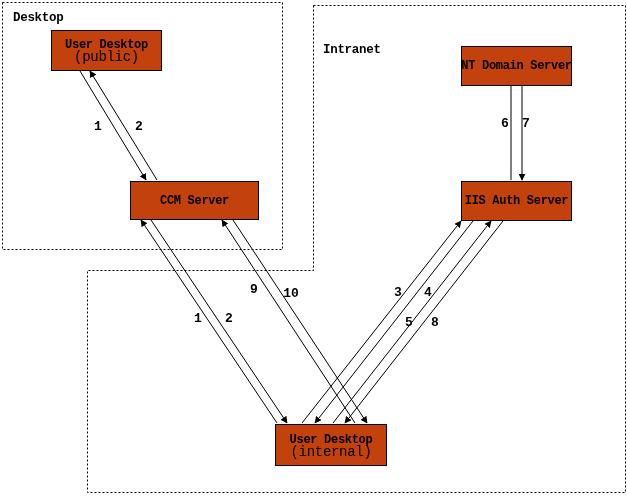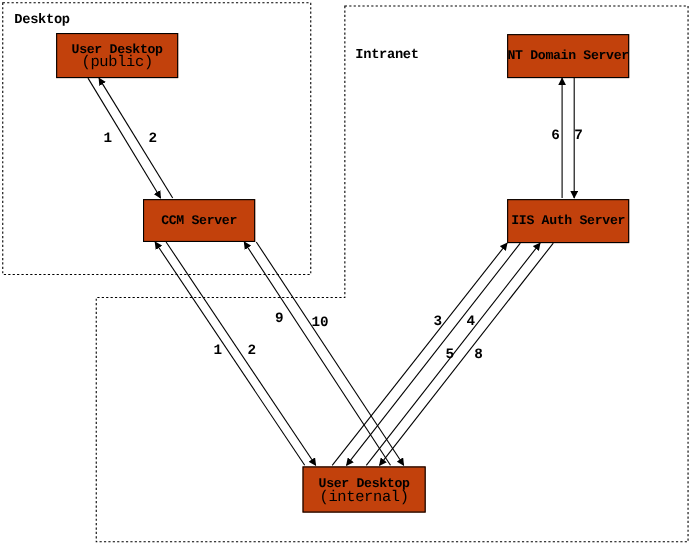--- a/index.html
+++ b/index.html
@@ -57,25 +57,25 @@
   </svg>
 
   <div class="zone-label" style="left:13px; top:11px;">Desktop</div>
   <div class="zone-label" style="left:323px; top:7px;margin-top:36px;">Intranet</div>
 
   <div class="node" style="left:51px; top:30px; width:111px; height:41px;">
     <div class="title">User Desktop</div>
     <div class="subtitle">(public)</div>
   </div>
 
-  <div class="node" style="left:130px; top:181px; width:102px; height:39px;">
+  <div class="node" style="left:130px; top:181px; width:129px; height:39px;">
     <div class="title">CCM Server</div>
   </div>
 
-  <div class="node" style="left:461px; top:31px; width:111px; height:40px;">
+  <div class="node" style="left:461px; top:46px; width:111px; height:40px;">
     <div class="title">NT Domain Server</div>
   </div>
 
   <div class="node" style="left:461px; top:181px; width:111px; height:40px;">
     <div class="title">IIS Auth Server</div>
   </div>
 
   <div class="node" style="left:275px; top:424px; width:112px; height:42px;">
     <div class="title">User Desktop</div>
     <div class="subtitle">(internal)</div>

